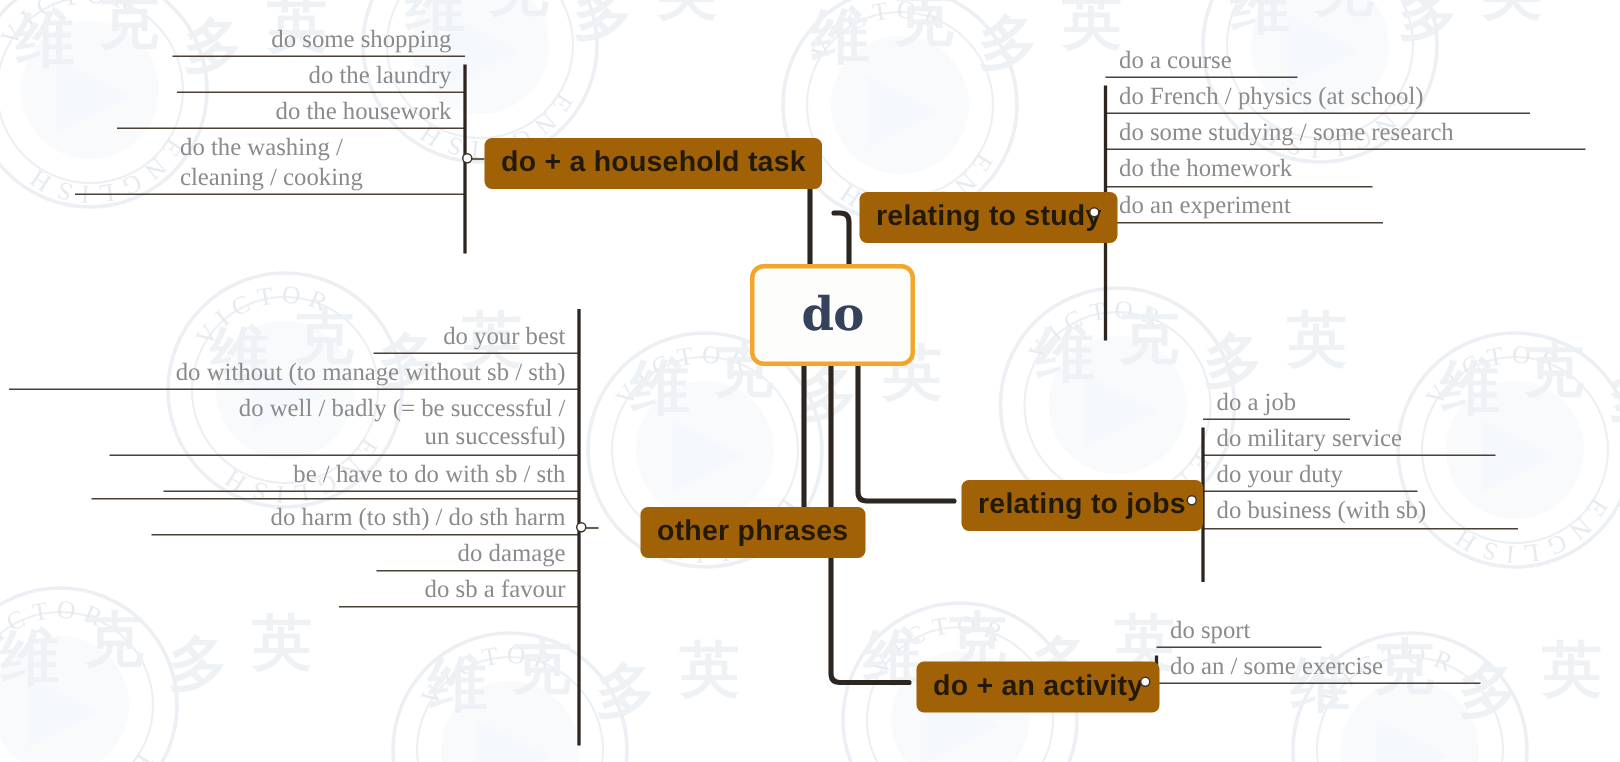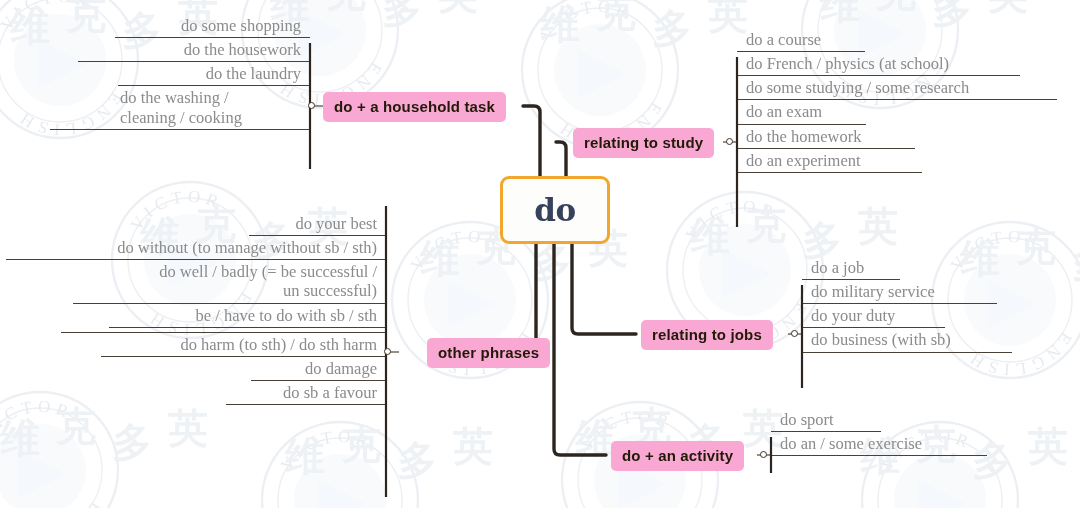--- a/index.html
+++ b/index.html
@@ -47,26 +47,26 @@
     font-weight:bold;
     font-size:31px;
     color:#36415c;
     letter-spacing:-0.5px;
     line-height:1;
   }
   
   .chip{
     position:absolute;
     z-index:5;
-    background:#f9a8d4;
+    background:#a16207;
     border-radius:5px;
     color:#221a06;
     font-family:"Liberation Sans", sans-serif;
     font-weight:bold;
-    font-size:15px;
+    font-size:19px;
     letter-spacing:0.15px;
     padding:7px 11px 8px 11px;
     white-space:nowrap;
     box-sizing:border-box;
     line-height:1;
   }
   
   .knob{
     position:absolute;
     width:7px;height:7px;
@@ -212,26 +212,26 @@
     <span>do + an activity</span>
   </div>
   <div class="knob" style="left:760px;top:451px;"></div>
 
   <div class="leafgroup left" id="lg-household" style="left:10px;top:14px;width:300px;">
     <div class="leaf">
       <span>do some shopping</span>
       <span class="ul" style="width:195px;"></span>
     </div>
     <div class="leaf">
+      <span>do the laundry</span>
+      <span class="ul" style="width:192px;"></span>
+    </div>
+    <div class="leaf">
       <span>do the housework</span>
       <span class="ul" style="width:232px;"></span>
-    </div>
-    <div class="leaf">
-      <span>do the laundry</span>
-      <span class="ul" style="width:192px;"></span>
     </div>
     <div class="leaf multiline" style="text-align:left;padding-left:110px;">
       <span>
         <span>do the washing /</span><br>
         <span>cleaning / cooking</span>
       </span>
       <span class="ul" style="width:260px;"></span>
     </div>
   </div>
 
@@ -286,24 +286,20 @@
     </div>
     <div class="leaf">
       <span>do French / physics (at school)</span>
       <span class="ul" style="width:283px;"></span>
     </div>
     <div class="leaf">
       <span>do some studying / some research</span>
       <span class="ul" style="width:320px;"></span>
     </div>
     <div class="leaf">
-      <span>do an exam</span>
-      <span class="ul" style="width:129px;"></span>
-    </div>
-    <div class="leaf">
       <span>do the homework</span>
       <span class="ul" style="width:178px;"></span>
     </div>
     <div class="leaf">
       <span>do an experiment</span>
       <span class="ul" style="width:185px;"></span>
     </div>
   </div>
   <svg style="position:absolute;left:0;top:0;width:1080px;height:508px;z-index:3;pointer-events:none;">
     <path d="M 737 57 L 737 227" fill="none" stroke="#2d2620" stroke-width="2.2"></path>

